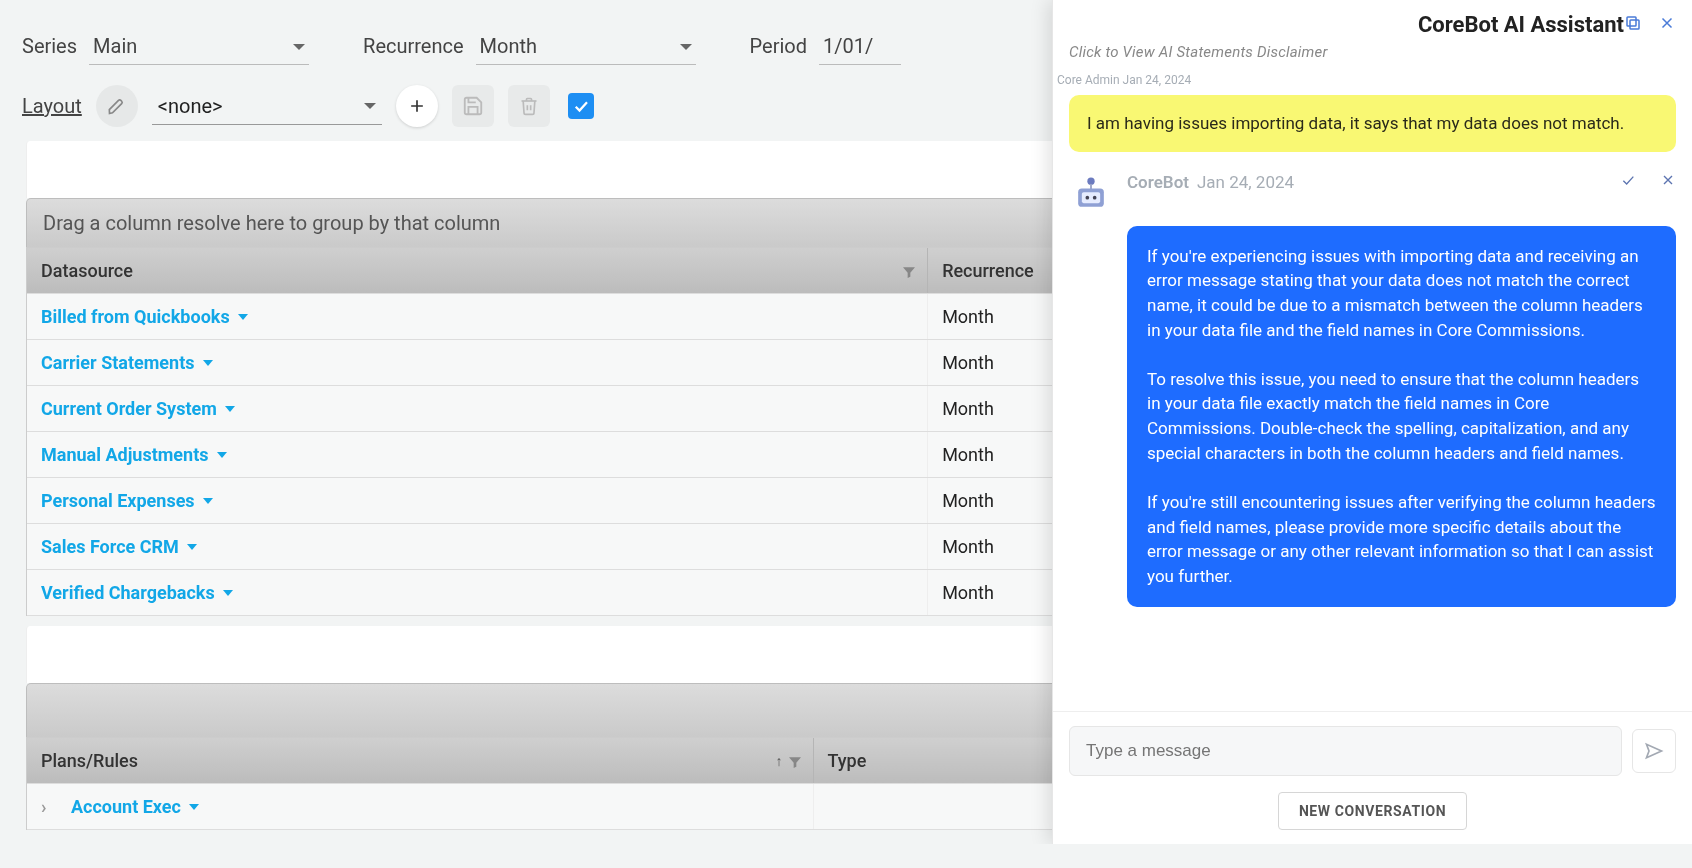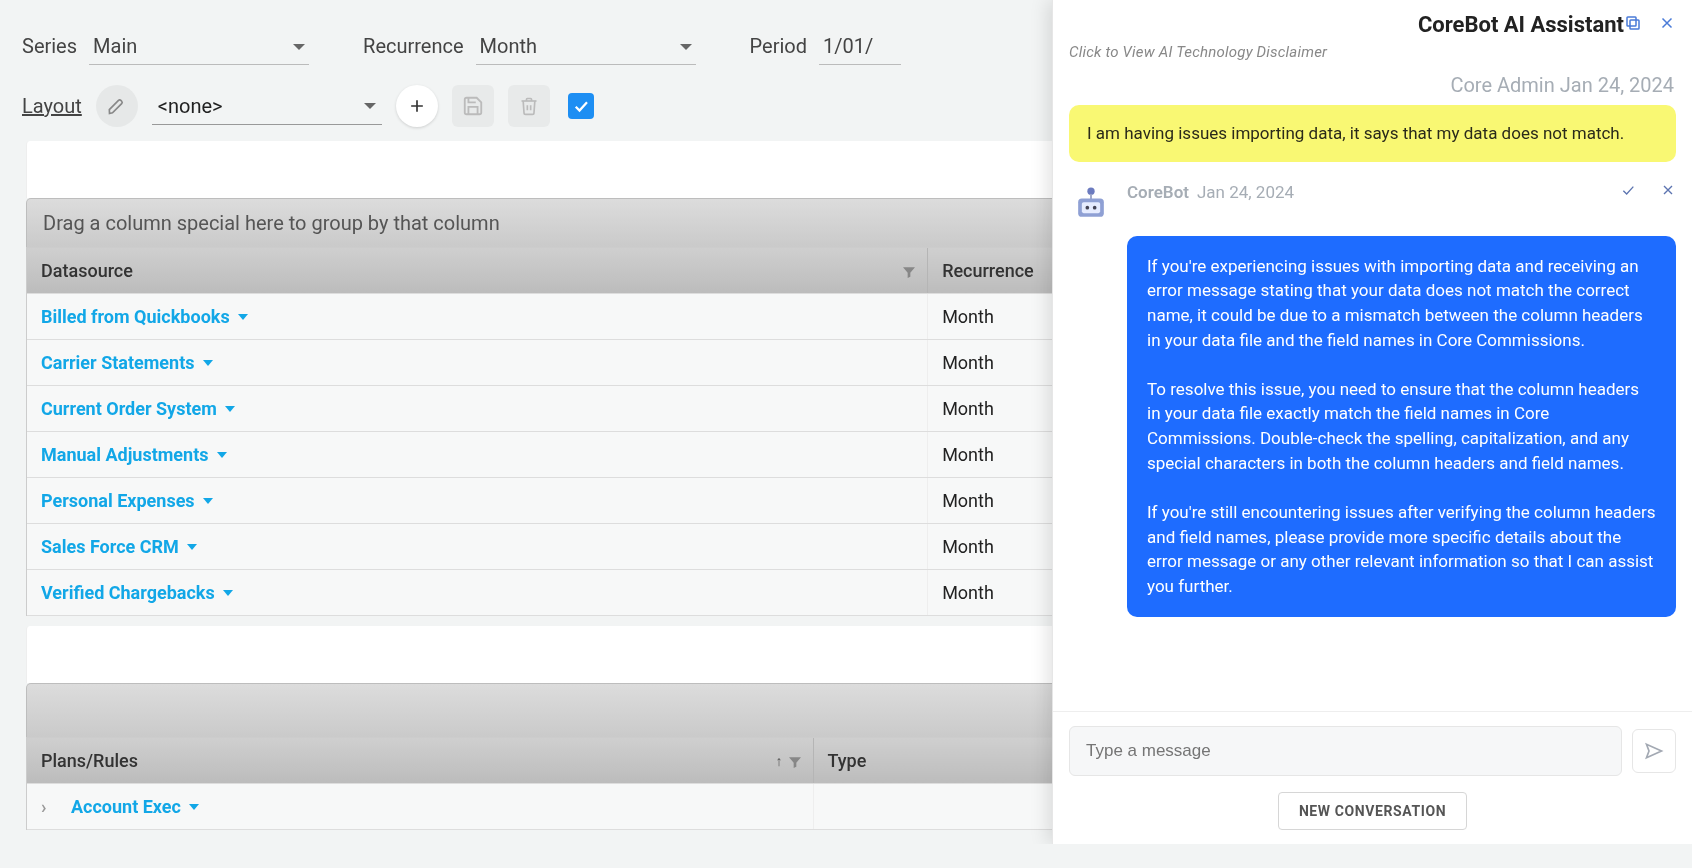--- a/index.html
+++ b/index.html
@@ -151,21 +151,21 @@
     padding: 12px 16px 6px 16px;
   }
   .chat-title { font-size: 22px; font-weight: 700; color: #222; }
   .chat-header .icons { display:flex; align-items:center; gap: 16px; }
   .chat-header .icons svg { width: 18px; height: 18px; stroke: #4a7bd8; }
   .chat-header .close { width: 16px; height: 16px; stroke: #444; }
   .disclaimer {
     padding: 0 16px 10px 16px; font-style: italic; color: #888; letter-spacing: 0.2px;
   }
   .meta-right {
-    text-align: right; color: #a6adb5; padding: 2px 18px 8px 16px; font-size: 20px;
+    text-align: left; color: #a6adb5; padding: 2px 18px 8px 4px; font-size: 12px;
   }
   .bubble-user {
     margin: 0 16px 20px 16px; background: #f9f873; border-radius: 10px;
     padding: 16px 18px; color: #2a2a1a; font-size: 17px; line-height: 1.45;
   }
   .bot-row { display:flex; align-items:flex-start; gap: 14px; padding: 0 16px; }
   .bot-avatar {
     width: 44px; height: 44px; flex: none; display:flex; align-items:center; justify-content:center;
   }
   .bot-head { display:flex; align-items:center; gap: 8px; color:#a6adb5; font-size: 17px; }
@@ -264,21 +264,21 @@
           </svg>
       </div>
       <div class="square-check">
         <svg viewBox="0 0 24 24" fill="none" stroke-width="3">
             <polyline points="5 13 10 18 20 7"></polyline>
           </svg>
       </div>
     </div>
 
     <div class="panel-title">Imported Reco</div>
-    <div class="group-area">Drag a column special here to group by that column</div>
+    <div class="group-area">Drag a column resolve here to group by that column</div>
 
     <div class="grid">
       <table>
         <colgroup>
           <col class="col-ds">
             <col class="col-rec">
             <col class="col-count">
         </colgroup>
         <thead>
           <tr>
@@ -411,21 +411,21 @@
               <rect x="8" y="8" width="12" height="12" rx="1"></rect>
             </svg>
         </span>
         <span>
           <svg class="close" viewBox="0 0 24 24" fill="none" stroke-width="2">
               <path d="M6 6l12 12M18 6L6 18"></path>
             </svg>
         </span>
       </div>
     </div>
-    <div class="disclaimer">Click to View AI Technology Disclaimer</div>
+    <div class="disclaimer">Click to View AI Statements Disclaimer</div>
 
     <div class="meta-right">
       <span>Core Admin</span>
       <span>Jan 24, 2024</span>
     </div>
     <div class="bubble-user">I am having issues importing data, it says that my data does not match.</div>
 
     <div class="bot-row">
       <div class="bot-avatar">
         <svg viewBox="0 0 48 48" width="44" height="44">

